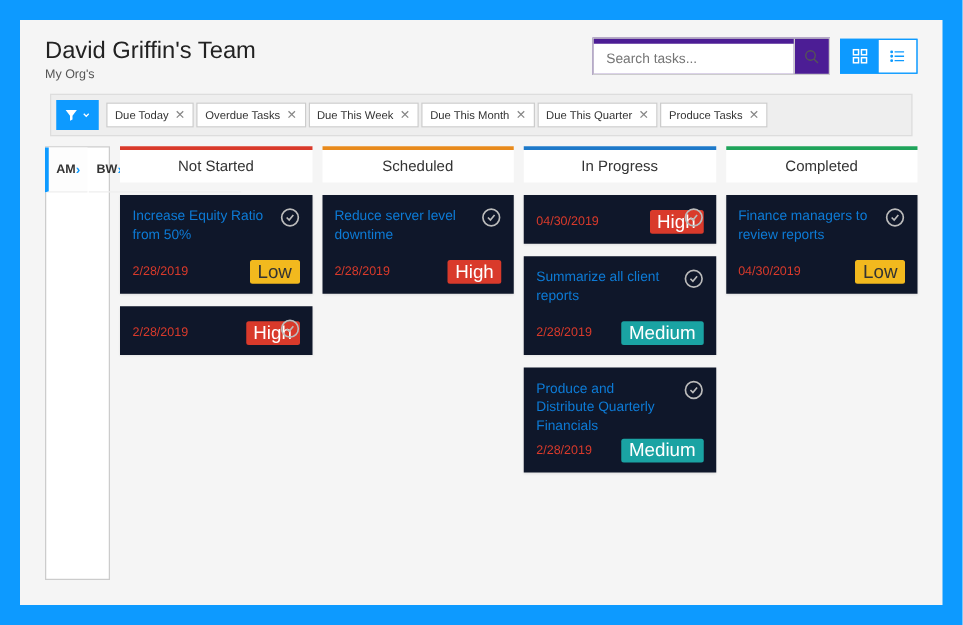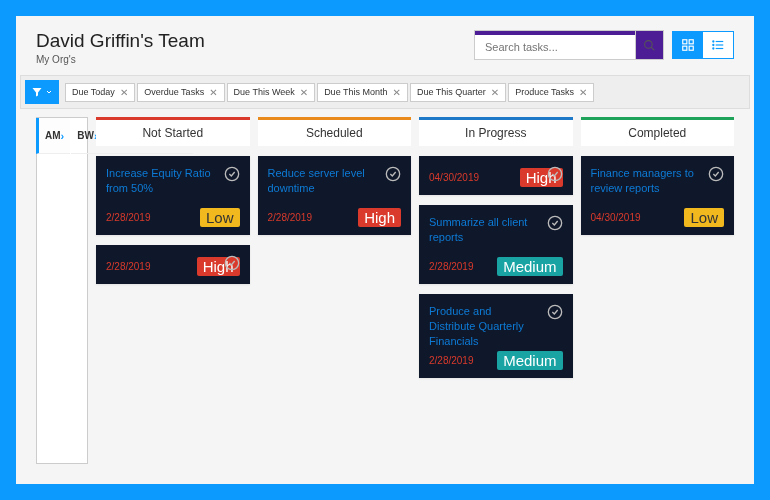--- a/index.html
+++ b/index.html
@@ -8,21 +8,21 @@
 .header{display:flex;justify-content:space-between;align-items:flex-start;padding:14px 20px 10px}
 .title-block h1{font-size:19px;font-weight:400;color:#222}
 .title-block .sub{font-size:10px;color:#555;margin-top:2px}
 .header-right{display:flex;gap:8px;align-items:center}
 .search-wrap{display:flex;align-items:flex-end;background:#4c1d95;border:1px solid #ccc}
 .search-wrap input{border:none;outline:none;padding:6px 10px;font-size:11px;width:160px}
 .search-btn{width:28px;height:28px;display:flex;align-items:center;justify-content:center;border-left:1px solid #ccc;cursor:pointer}
 .view-toggle{display:flex;background:#0d9aff;height:28px;border:1px solid #0d9aff}
 .view-btn{width:30px;display:flex;align-items:center;justify-content:center;cursor:pointer}
 .view-btn.inactive{background:#fff}
-.filter-bar{display:flex;align-items:center;gap:2px;background:#eee;margin:0 4px;padding:4px;border:1px solid #ddd}
+.filter-bar{display:flex;align-items:center;gap:2px;background:#eee;margin:0 24px;padding:4px;border:1px solid #ddd}
 .filter-icon-btn{width:34px;height:24px;background:#0d9aff;display:flex;align-items:center;justify-content:center;cursor:pointer;margin-right:4px}
 .chip{display:flex;align-items:center;background:#fff;border:1px solid #ccc;padding:3px 6px;font-size:9px;color:#333;gap:5px;cursor:pointer}
 .chip .x{color:#888;font-size:10px;cursor:pointer}
 .body{display:flex;flex:1;padding:8px 20px 20px;gap:8px;overflow:hidden}
 .people{display:flex;flex-direction:row;border:1px solid #ccc;background:#fff;width:52px}
 .person{height:36px;display:flex;align-items:center;justify-content:space-between;padding:0 6px;font-size:10px;font-weight:600;color:#333;border-bottom:1px solid #eee;cursor:pointer}
 .person.active{background:#fdfdfd;border-left:3px solid #0d9aff;padding-left:6px;position:relative;left:-1px}
 .person .chev{color:#0d9aff;font-size:11px}
 .columns{display:flex;flex:1;gap:8px}
 .col{flex:1;display:flex;flex-direction:column;gap:10px;min-width:0}

